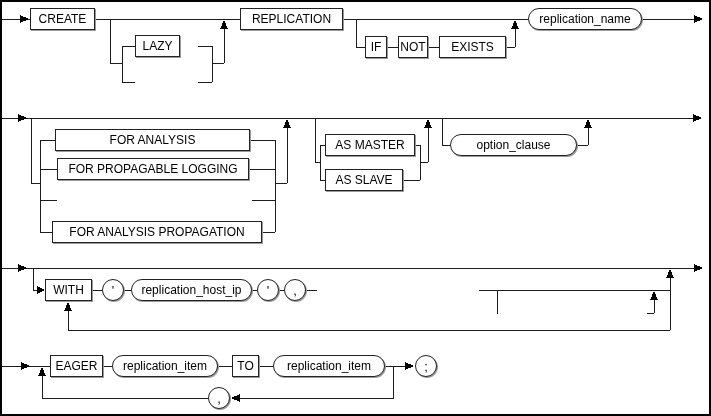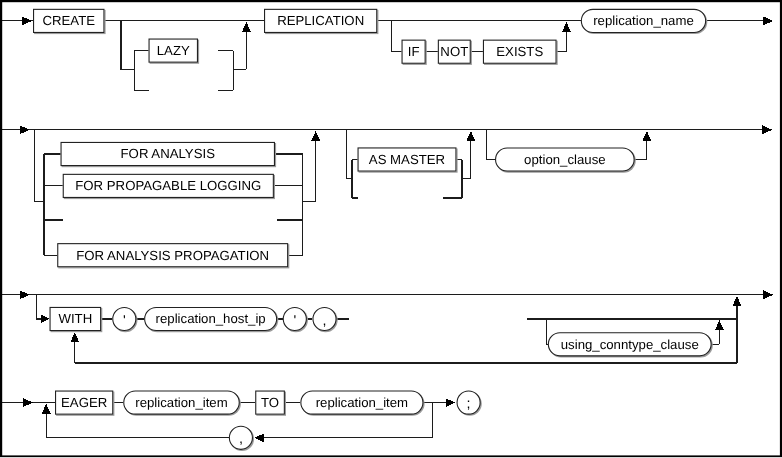--- a/index.html
+++ b/index.html
@@ -140,28 +140,28 @@
   <div class="node kw" style="left:240px;top:8px;width:103px;height:22px">REPLICATION</div>
   <div class="node kw" style="left:365px;top:36px;width:22px;height:22px">IF</div>
   <div class="node kw" style="left:398px;top:36px;width:30px;height:22px">NOT</div>
   <div class="node nt" style="left:528px;top:8px;width:114px;height:22px">replication_name</div>
   <div class="node kw" style="left:439px;top:36px;width:67px;height:22px">EXISTS</div>
 
   <div class="node kw" style="left:55px;top:129px;width:195px;height:22px">FOR ANALYSIS</div>
   <div class="node kw" style="left:57px;top:158px;width:192px;height:22px">FOR PROPAGABLE LOGGING</div>
   <div class="node kw" style="left:52px;top:221px;width:210px;height:22px">FOR ANALYSIS PROPAGATION</div>
   <div class="node kw" style="left:325px;top:134px;width:90px;height:22px">AS MASTER</div>
+  <div class="node kw" style="left:325px;top:169px;width:78px;height:22px">AS SLAVE</div>
   <div class="node nt" style="left:450px;top:134px;width:127px;height:22px">option_clause</div>
 
   <div class="node kw" style="left:45px;top:279px;width:47px;height:22px">WITH</div>
   <div class="node term" style="left:102px;top:279px;width:22px;height:22px">'</div>
   <div class="node nt" style="left:131px;top:279px;width:121px;height:22px">replication_host_ip</div>
   <div class="node term" style="left:257px;top:279px;width:22px;height:22px">'</div>
   <div class="node term" style="left:284px;top:279px;width:22px;height:22px">,</div>
-  <div class="node nt" style="left:498px;top:302px;width:149px;height:22px">using_conntype_clause</div>
 
   <div class="node kw" style="left:50px;top:355px;width:53px;height:22px">EAGER</div>
   <div class="node nt" style="left:112px;top:355px;width:106px;height:22px">replication_item</div>
   <div class="node kw" style="left:232px;top:355px;width:27px;height:22px">TO</div>
   <div class="node nt" style="left:273px;top:355px;width:112px;height:22px">replication_item</div>
   <div class="node term" style="left:208px;top:387px;width:22px;height:22px">,</div>
   <div class="node term" style="left:415px;top:355px;width:22px;height:22px">;</div>
 
   <div id="frame"></div>
 </div>

